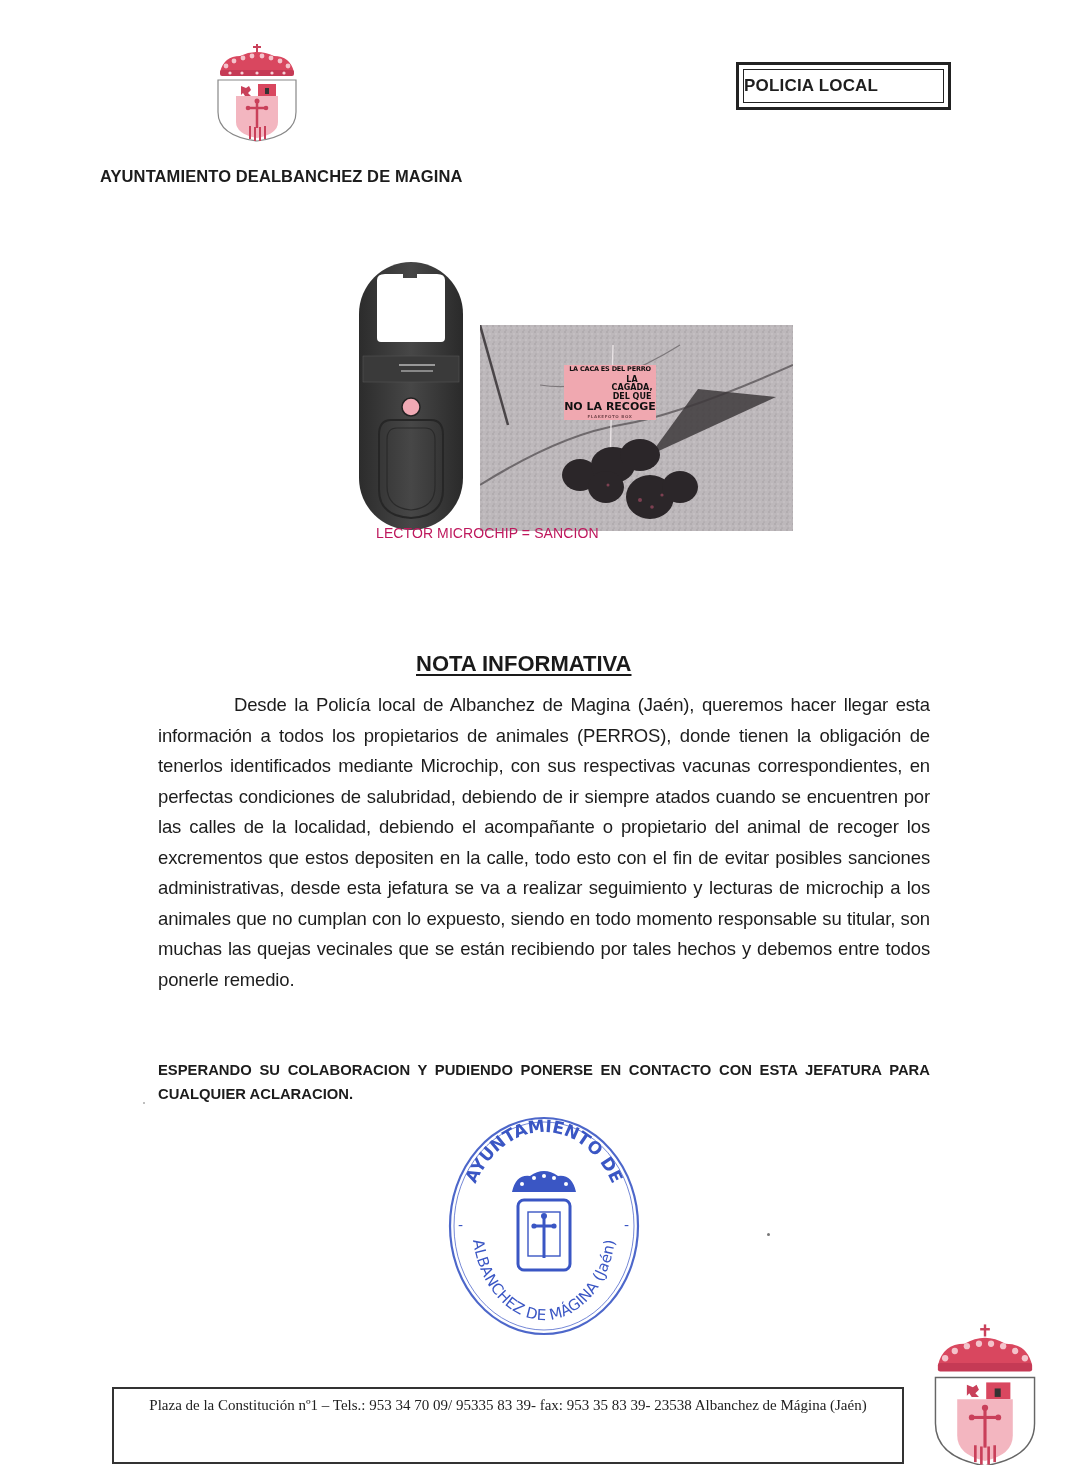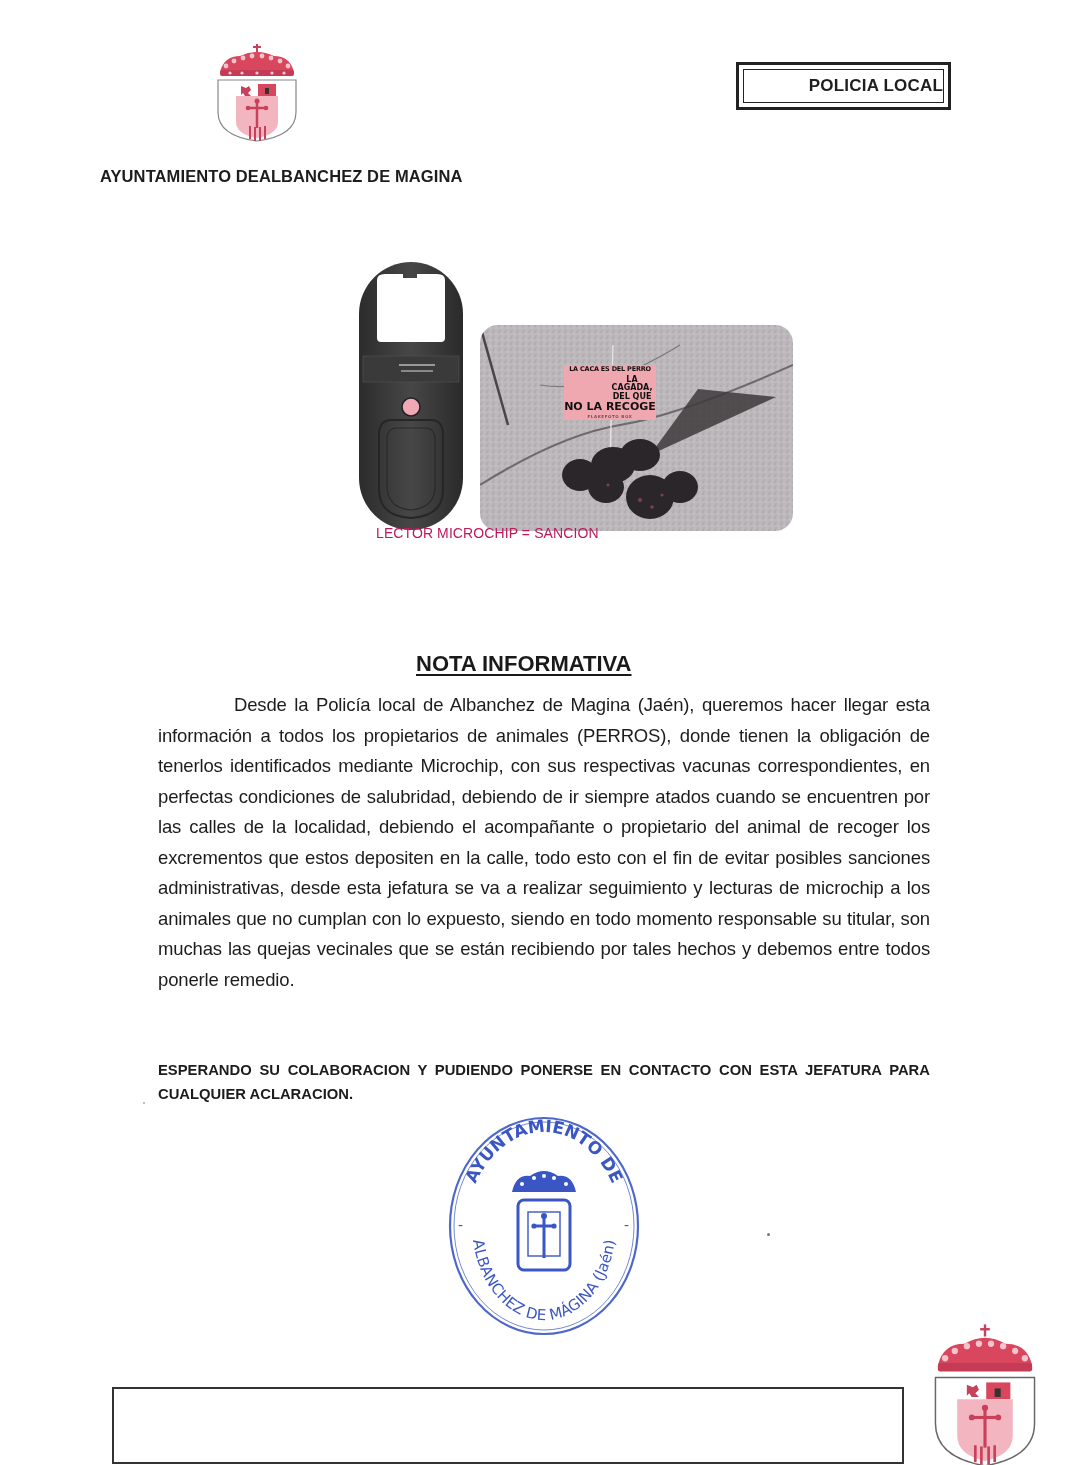--- a/index.html
+++ b/index.html
@@ -8,29 +8,29 @@
   .abs { position:absolute; }
 
   
   .coa { position:absolute; }
   .coa svg { display:block; }
 
   
   .police-box { left:736px; top:62px; width:215px; height:48px;
                 border:3px solid #222; box-sizing:border-box; }
   .police-box-inner { position:absolute; left:4px; top:4px; right:4px; bottom:4px;
-                border:1.5px solid #222; display:flex; align-items:center; justify-content:flex-end; }
+                border:1.5px solid #222; display:flex; align-items:center; justify-content:flex-start; }
   .police-label { font-weight:bold; font-size:17px; letter-spacing:0.2px; color:#1e1e1e; }
 
   .ayto-title { left:100px; top:167px; font-weight:bold; font-size:16.5px; letter-spacing:0.1px; color:#1c1c1c; }
 
   
   .reader { left:357px; top:260px; width:108px; height:272px; }
   
-  .photo { left:480px; top:325px; width:313px; height:206px; overflow:hidden;border-radius:18px; }
+  .photo { left:480px; top:325px; width:313px; height:206px; overflow:hidden; }
   .photo-sign { position:absolute; left:84px; top:40px; width:92px; height:55px;
                 background:#f0a8b0; display:flex; flex-direction:column; align-items:center; justify-content:center;
                 font-family:"DejaVu Sans", sans-serif; font-weight:bold; color:#111; line-height:1.05; text-align:center; }
   .sign-l1 { font-size:6.5px; letter-spacing:-0.2px; }
   .sign-l2 { font-size:8px; margin-top:3px;padding-left:44px; }
   .sign-l3 { font-size:11px; }
   .sign-l4 { font-size:4px; color:#7a4a50; margin-top:2px; letter-spacing:0.6px; }
 
   .caption { left:376px; top:525px; font-size:14px; color:#be185d; letter-spacing:0.1px; }
 
@@ -255,13 +255,14 @@
     <g stroke="#c9405a" stroke-width="2.2">
         <line x1="37" y1="102" x2="37" y2="116"></line>
         <line x1="42" y1="103" x2="42" y2="118"></line>
         <line x1="48" y1="103" x2="48" y2="118"></line>
         <line x1="53" y1="102" x2="53" y2="116"></line>
       </g>
   </svg>
 </div>
 
 <div class="abs footer-box">
+  <div class="footer-line1">Plaza de la Constitución nº1 – Tels.: 953 34 70 09/ 95335 83 39- fax: 953 35 83 39-  23538 Albanchez de Mágina (Jaén)</div>
 </div>
 
 </body></html>

